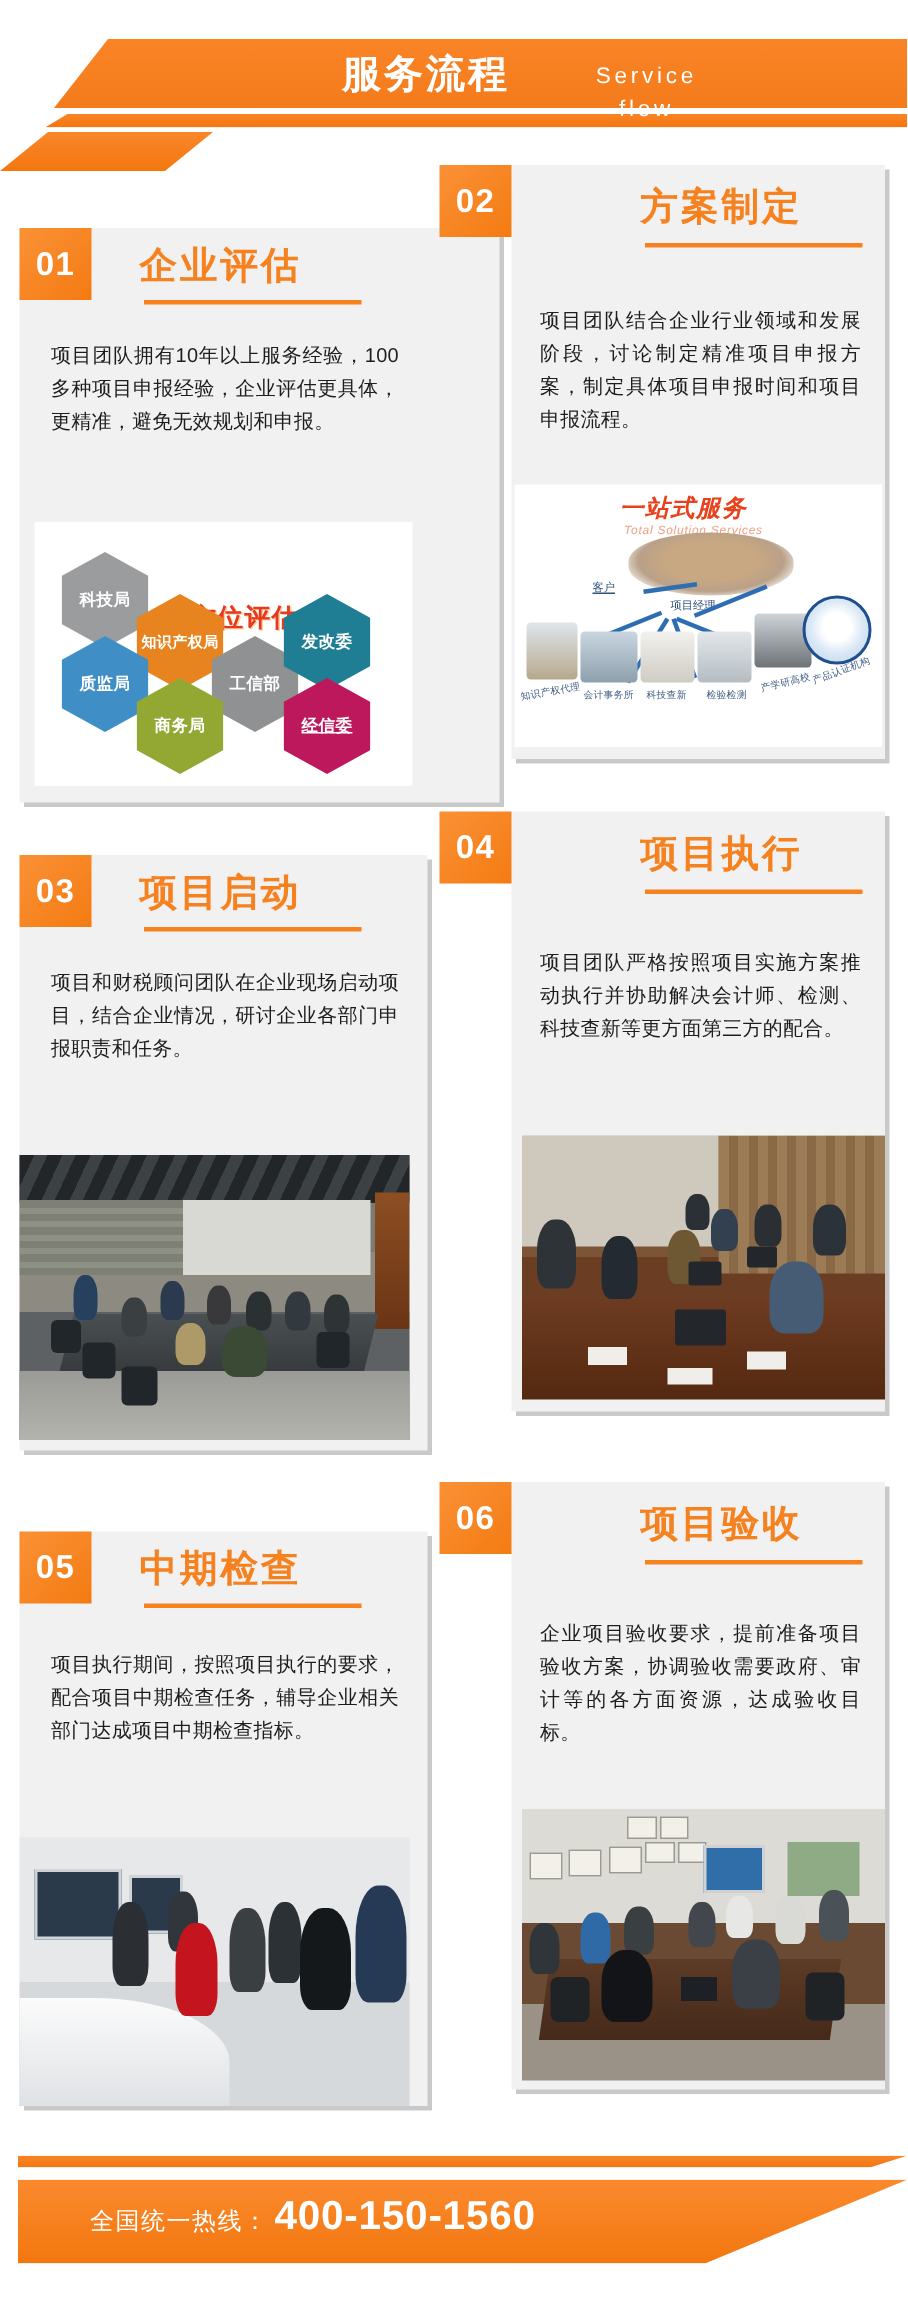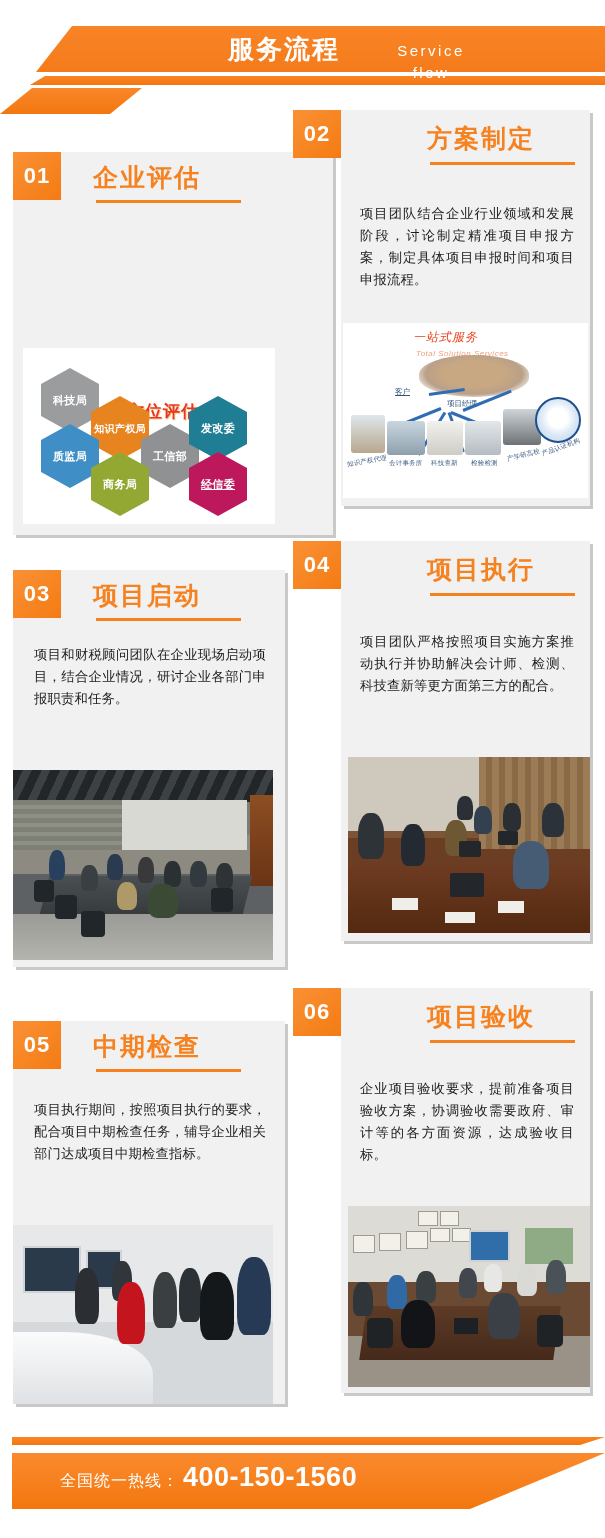--- a/index.html
+++ b/index.html
@@ -129,21 +129,21 @@
   }
   .hex-title {
     position: absolute; font-size: 17px; font-weight: bold;
     color: #e8391f; letter-spacing: 1px; white-space: nowrap;
     text-shadow: 1px 1px 0 #fbd2a0;
   }
 
   
   .oneswrap { position: absolute; background: #ffffff; overflow: hidden; }
   .os-title {
-    position: absolute; font-size: 12px; font-weight: normal; font-style: italic;
+    position: absolute; font-size: 16px; font-weight: bold; font-style: italic;
     color: #e8421c; letter-spacing: 1px; white-space: nowrap;
   }
   .os-sub {
     position: absolute; font-size: 8px; font-style: italic; color: #f0a185;
     letter-spacing: 0.5px; white-space: nowrap;
   }
   .os-hero {
     position: absolute; border-radius: 50%/46%;
     background: radial-gradient(ellipse at 50% 45%, #c8a882 0 40%, #b9a088 62%, rgba(255,255,255,0) 82%);
   }
@@ -195,20 +195,21 @@
     <div class="hdr-band3"></div>
     <div class="hdr-title-zh">服务流程</div>
     <div class="hdr-title-en">Service flow</div>
   </div>
 
   <div class="card" style="left:13px; top:152px; width:320px; height:383px;">
     <div class="card-panel" style="height:383px;"></div>
     <div class="badge">01</div>
     <div class="card-title" style="left:80px; top:10px;">企业评估</div>
     <div class="title-rule" style="left:83px; top:48px; width:145px;"></div>
+    <div class="card-body" style="left:21px; top:74px; width:232px;">项目团队拥有10年以上服务经验，100多种项目申报经验，企业评估更具体，更精准，避免无效规划和申报。</div>
 
     <div class="hexwrap" style="left:10px; top:196px; width:252px; height:176px;">
       <div class="hex-title" style="left:86px; top:13px;margin-top:39px;">全方位评估</div>
       <div class="hex" style="left:18px; top:20px;  background:#9a9c9e;">科技局</div>
       <div class="hex" style="left:68px; top:48px;  background:#e8841f; font-size:10px;">知识产权局</div>
       <div class="hex" style="left:18px; top:76px;  background:#3f8fc6;">质监局</div>
       <div class="hex" style="left:118px; top:76px; background:#8f9193;">工信部</div>
       <div class="hex" style="left:68px; top:104px; background:#93a832;">商务局</div>
       <div class="hex" style="left:166px; top:48px; background:#1f7e94;">发改委</div>
       <div class="hex" style="left:166px; top:104px;background:#be185d;text-decoration:underline;">经信委</div>

